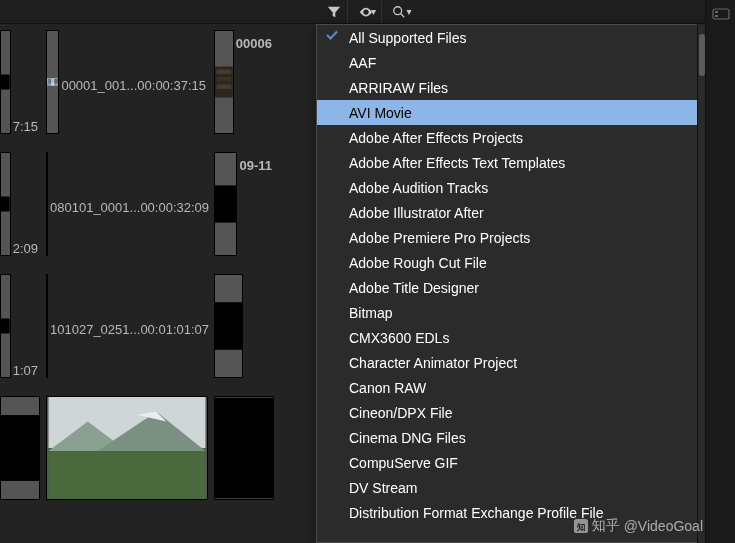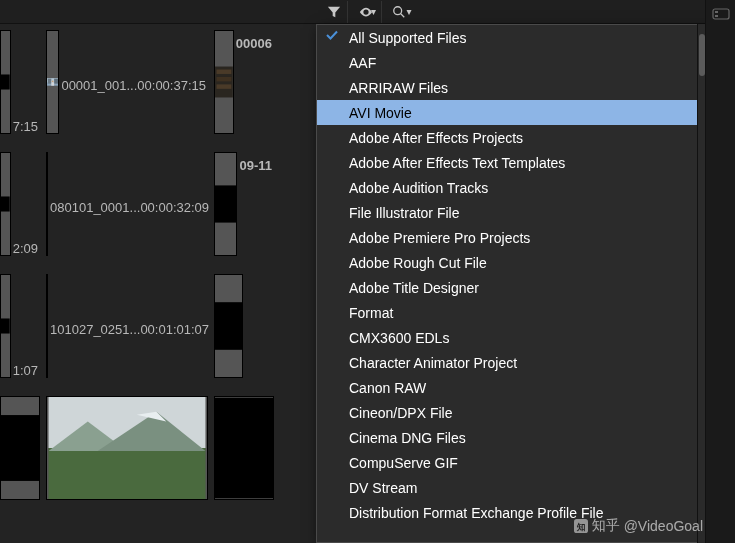--- a/index.html
+++ b/index.html
@@ -336,33 +336,33 @@
     <div class="item">
       <span>Adobe After Effects Projects</span>
     </div>
     <div class="item">
       <span>Adobe After Effects Text Templates</span>
     </div>
     <div class="item">
       <span>Adobe Audition Tracks</span>
     </div>
     <div class="item">
-      <span>File Illustrator File</span>
+      <span>Adobe Illustrator After</span>
     </div>
     <div class="item">
       <span>Adobe Premiere Pro Projects</span>
     </div>
     <div class="item">
       <span>Adobe Rough Cut File</span>
     </div>
     <div class="item">
       <span>Adobe Title Designer</span>
     </div>
     <div class="item">
-      <span>Format</span>
+      <span>Bitmap</span>
     </div>
     <div class="item">
       <span>CMX3600 EDLs</span>
     </div>
     <div class="item">
       <span>Character Animator Project</span>
     </div>
     <div class="item">
       <span>Canon RAW</span>
     </div>

